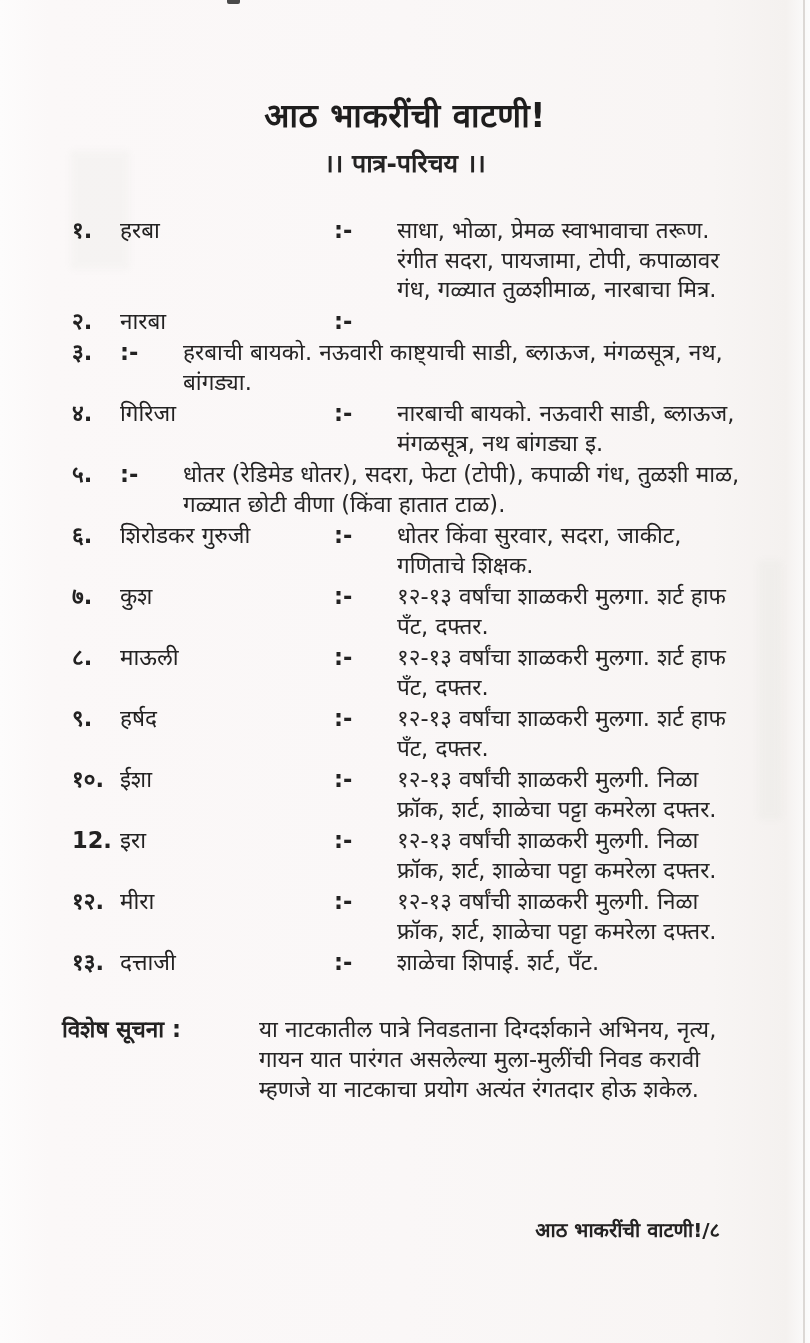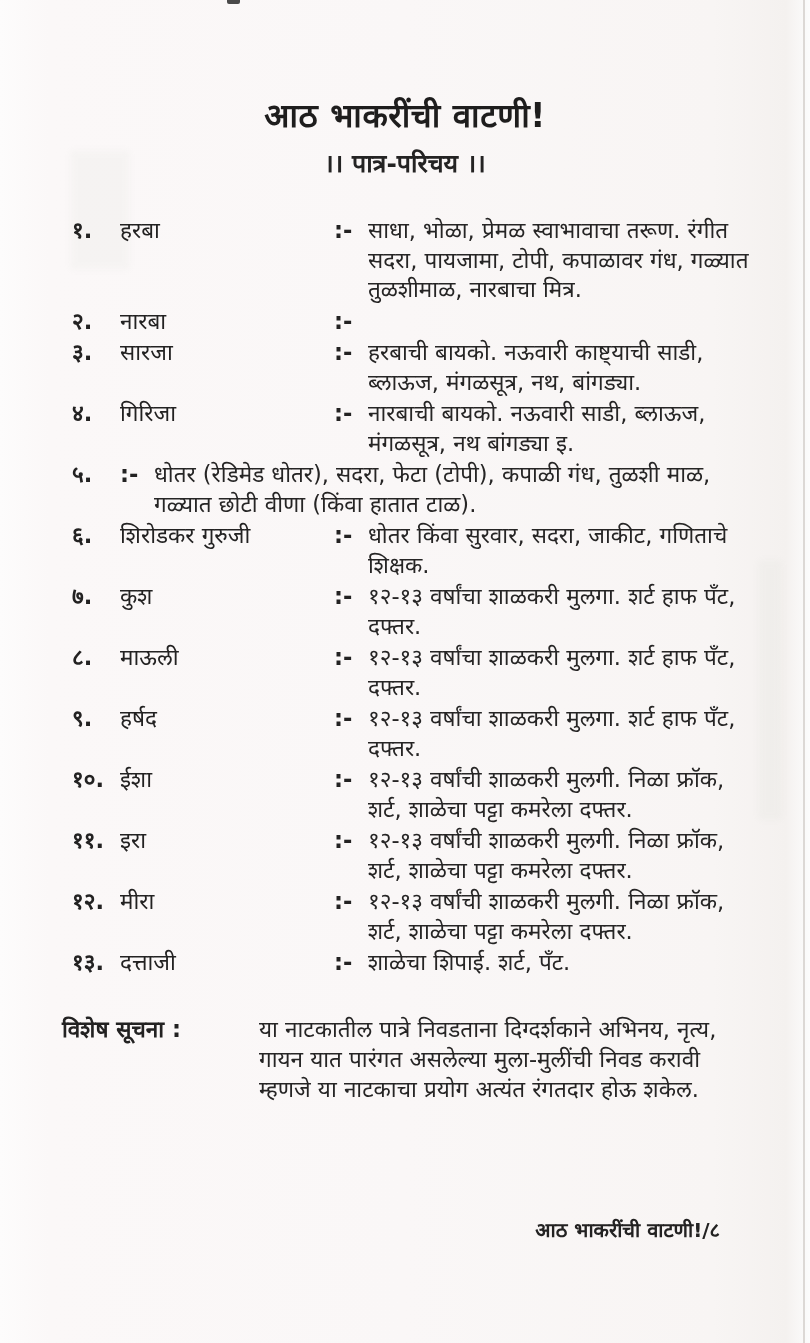--- a/index.html
+++ b/index.html
@@ -85,20 +85,21 @@
     white-space: nowrap;
   }
   .row .sep {
     flex: none;
     width: 34px;
     font-weight: bold;
   }
   .row .desc {
     flex: 1;
     color: #262525;
+    margin-left: 29px;
   }
   .note {
     display: flex;
     align-items: flex-start;
     margin-top: 36px;
     padding-left: 2px;
     font-size: 22.5px;
     line-height: 30px;
     gap: 44px;
   }
@@ -145,21 +146,20 @@
   </div>
 
   <div class="row">
     <span class="num">२.</span>
     <span class="name">नारबा</span>
     <span class="sep">:-</span>
   </div>
 
   <div class="row">
     <span class="num">३.</span>
-    <span class="name">सारजा</span>
     <span class="sep">:-</span>
     <span class="desc">हरबाची बायको. नऊवारी काष्ट्याची साडी, ब्लाऊज, मंगळसूत्र, नथ, बांगड्या.</span>
   </div>
 
   <div class="row">
     <span class="num">४.</span>
     <span class="name">गिरिजा</span>
     <span class="sep">:-</span>
     <span class="desc">नारबाची बायको. नऊवारी साडी, ब्लाऊज, मंगळसूत्र, नथ बांगड्या इ.</span>
   </div>
@@ -199,21 +199,21 @@
   </div>
 
   <div class="row">
     <span class="num">१०.</span>
     <span class="name">ईशा</span>
     <span class="sep">:-</span>
     <span class="desc">१२-१३ वर्षांची शाळकरी मुलगी. निळा फ्रॉक, शर्ट, शाळेचा पट्टा कमरेला दफ्तर.</span>
   </div>
 
   <div class="row">
-    <span class="num">११.</span>
+    <span class="num">12.</span>
     <span class="name">इरा</span>
     <span class="sep">:-</span>
     <span class="desc">१२-१३ वर्षांची शाळकरी मुलगी. निळा फ्रॉक, शर्ट, शाळेचा पट्टा कमरेला दफ्तर.</span>
   </div>
 
   <div class="row">
     <span class="num">१२.</span>
     <span class="name">मीरा</span>
     <span class="sep">:-</span>
     <span class="desc">१२-१३ वर्षांची शाळकरी मुलगी. निळा फ्रॉक, शर्ट, शाळेचा पट्टा कमरेला दफ्तर.</span>

